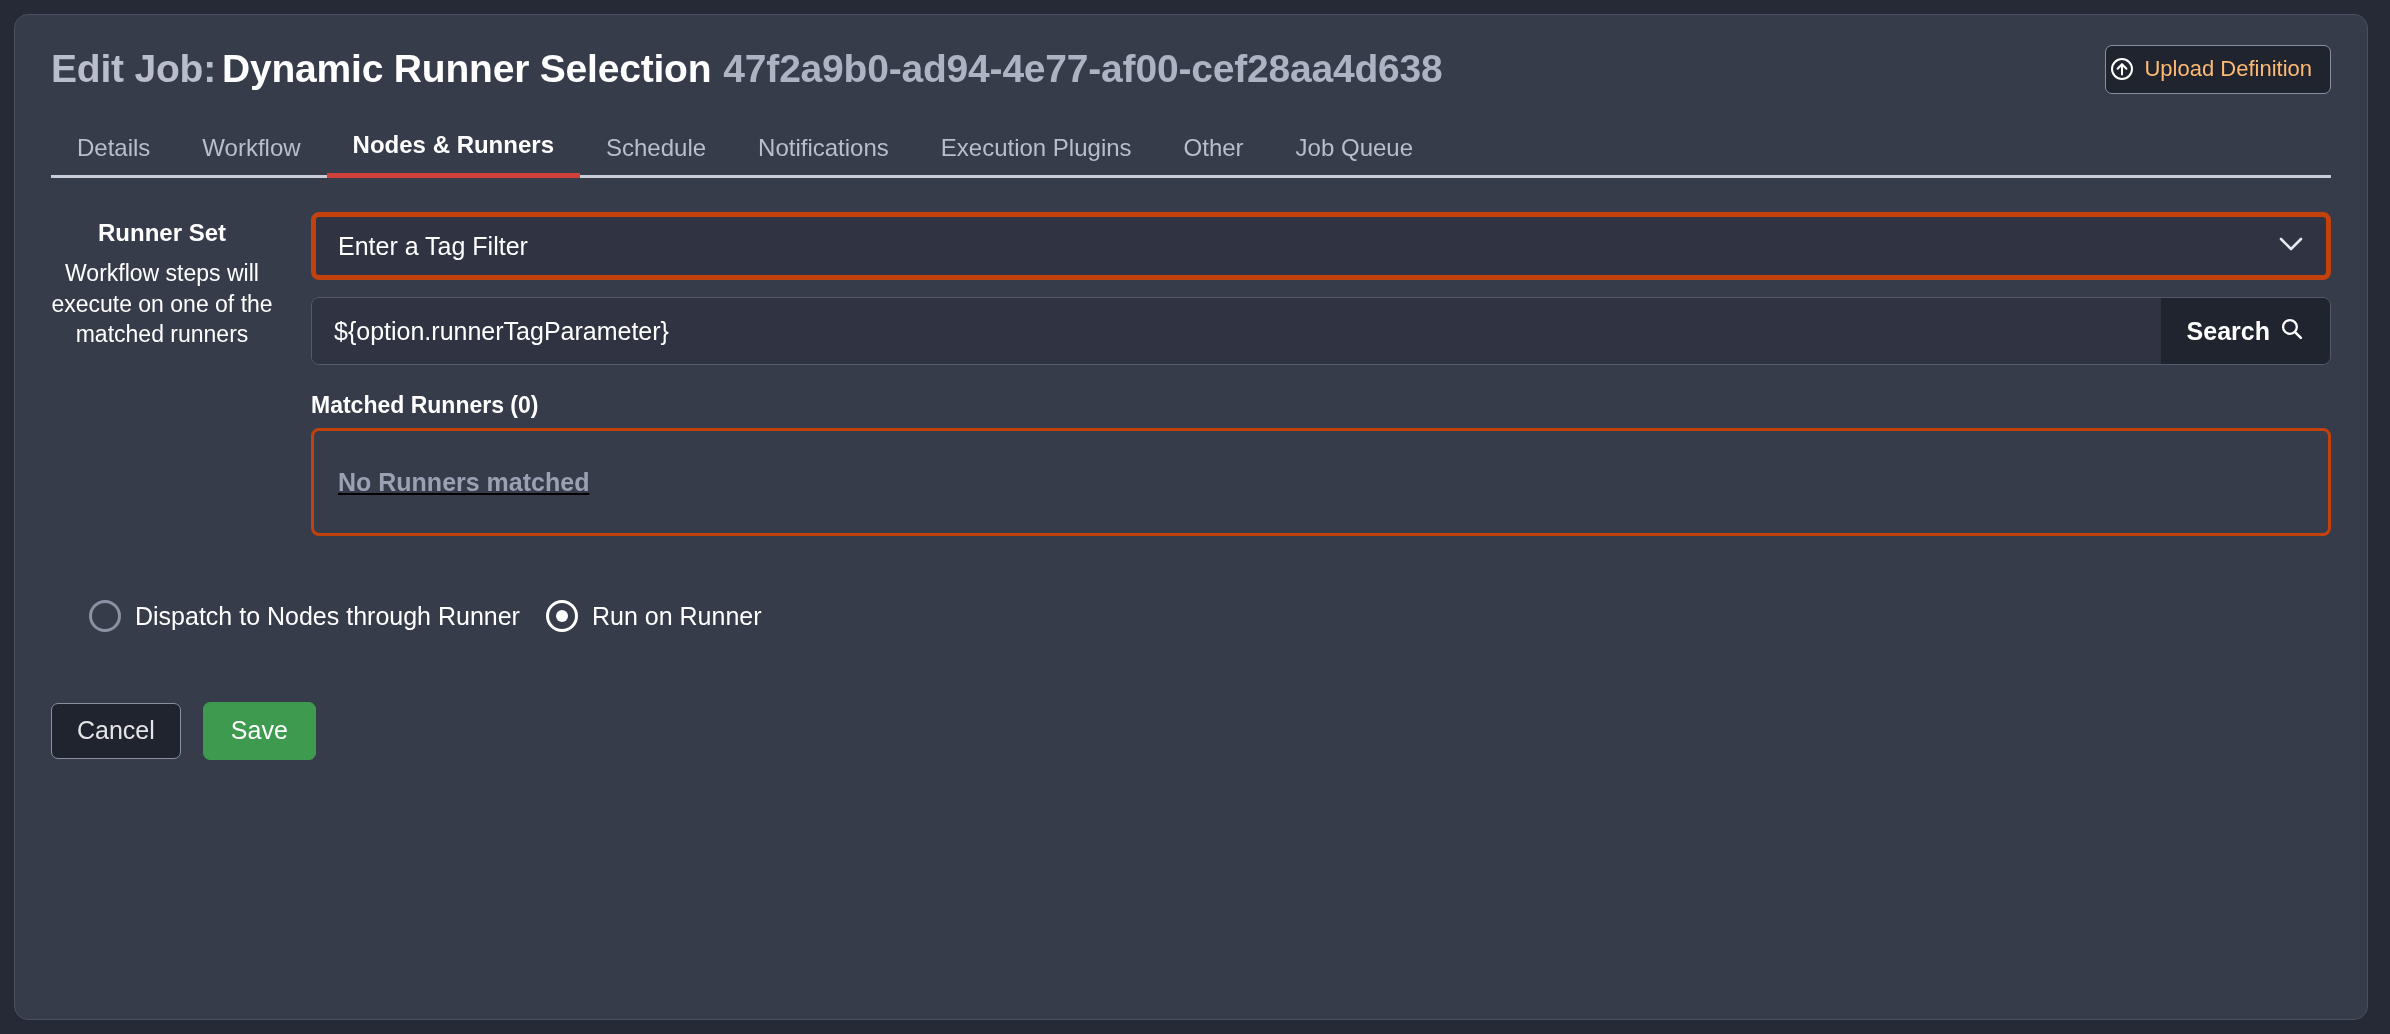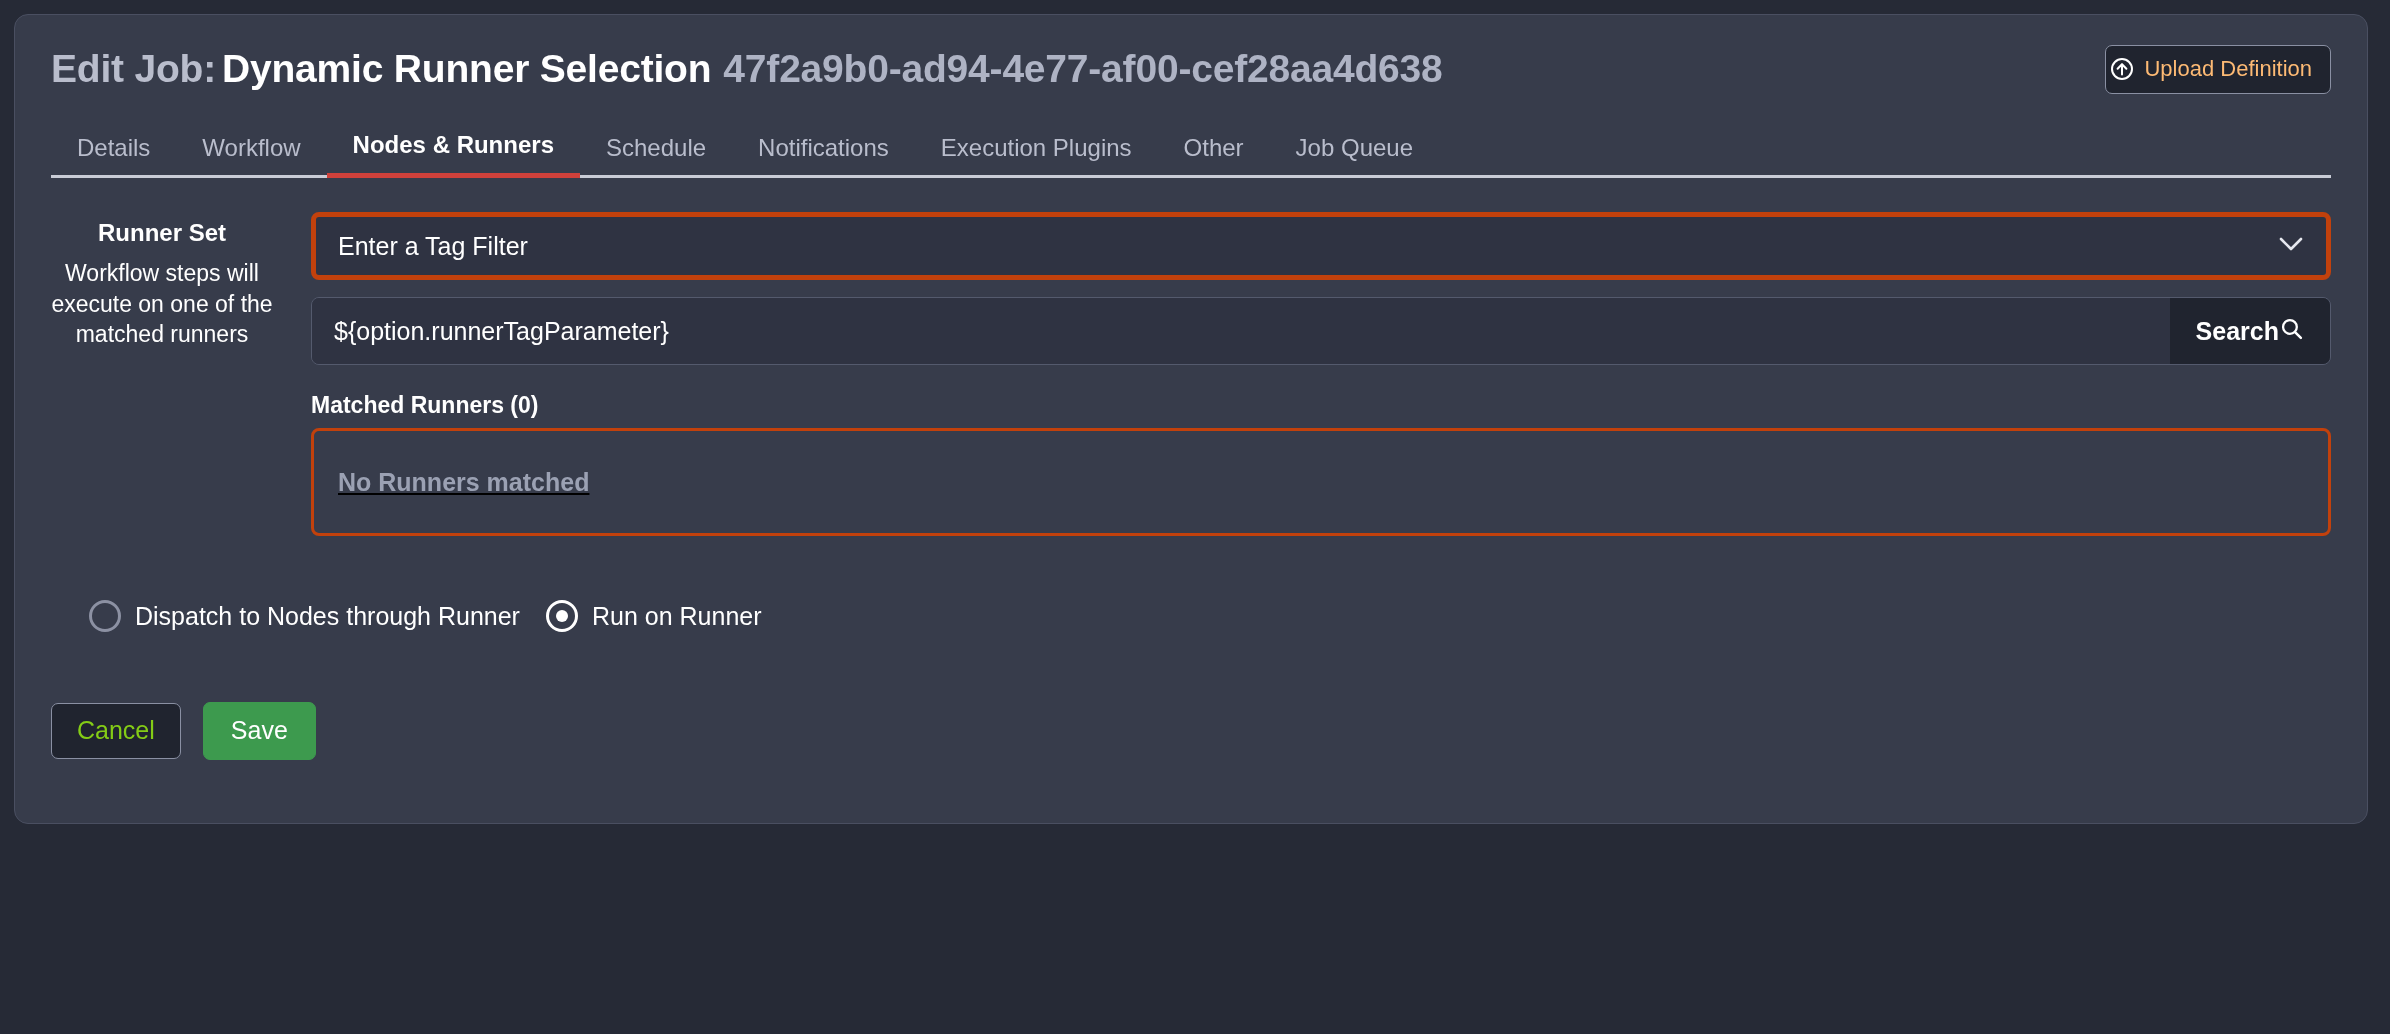--- a/index.html
+++ b/index.html
@@ -19,21 +19,21 @@
     width: 2390px;
     height: 1034px;
     background: #262a36;
     box-sizing: border-box;
     padding: 14px 22px 14px 14px;
   }
 
   .card {
     position: relative;
     width: 2354px;
-    height: 810px;
+    height: 1006px;
     background: #373c4b;
     border: 1px solid #4a4f61;
     border-radius: 14px;
     box-sizing: border-box;
     padding: 0 36px;
   }
 
   
   .card-header {
     display: flex;
@@ -173,20 +173,21 @@
     padding: 0 22px;
     font-family: "Liberation Sans", sans-serif;
   }
   .search-btn {
     flex: 0 0 auto;
     background: #20242f;
     color: #ffffff;
     border: none;
     display: inline-flex;
     align-items: center;
+    gap: 9px;
     padding: 0 26px;
     font-size: 25px;
     font-weight: bold;
     cursor: pointer;
     font-family: "Liberation Sans", sans-serif;
   }
 
   .matched-title {
     margin-top: 27px;
     color: #ffffff;
@@ -260,21 +261,21 @@
   .btn {
     font-size: 25px;
     border-radius: 7px;
     padding: 13px 25px;
     cursor: pointer;
     line-height: 1.1;
     font-family: "Liberation Sans", sans-serif;
   }
   .btn-cancel {
     background: #20242f;
-    color: #84cc16;
+    color: #e5e5e5;
     border: 1px solid #8a90a3;
   }
   .btn-save {
     background: #3d9a4e;
     color: #ffffff;
     border: 1px solid #3d9a4e;
     padding: 14px 27px;
   }
 </style>
 </head>

